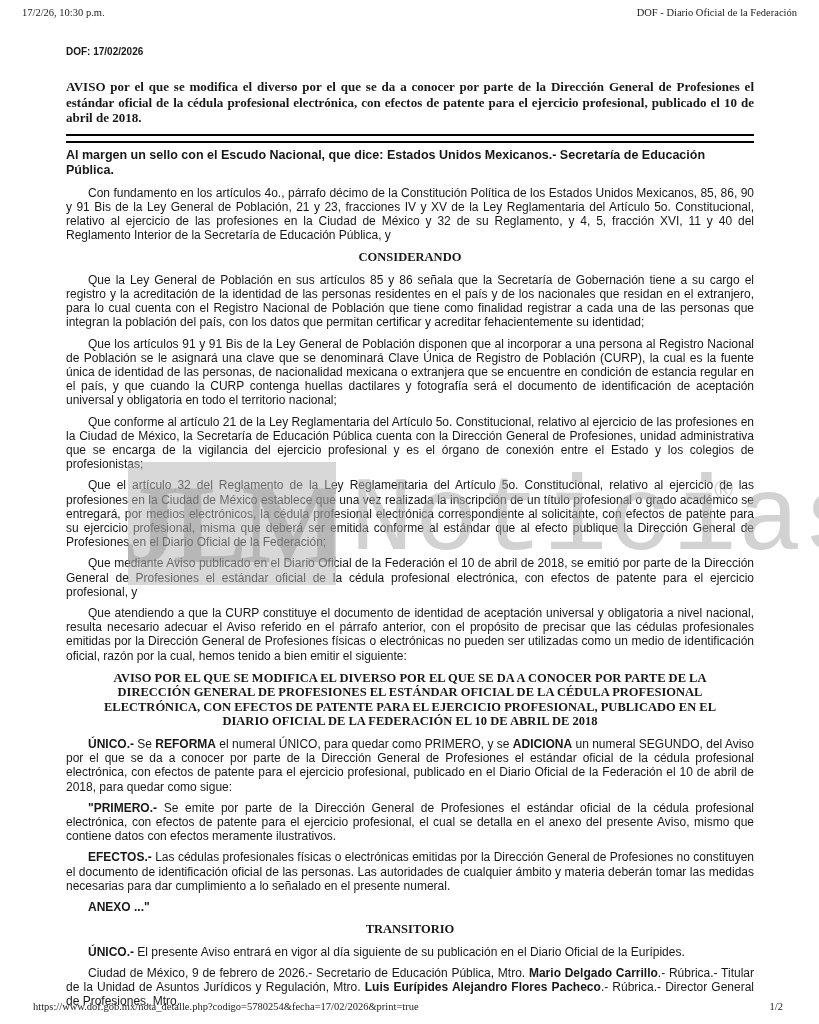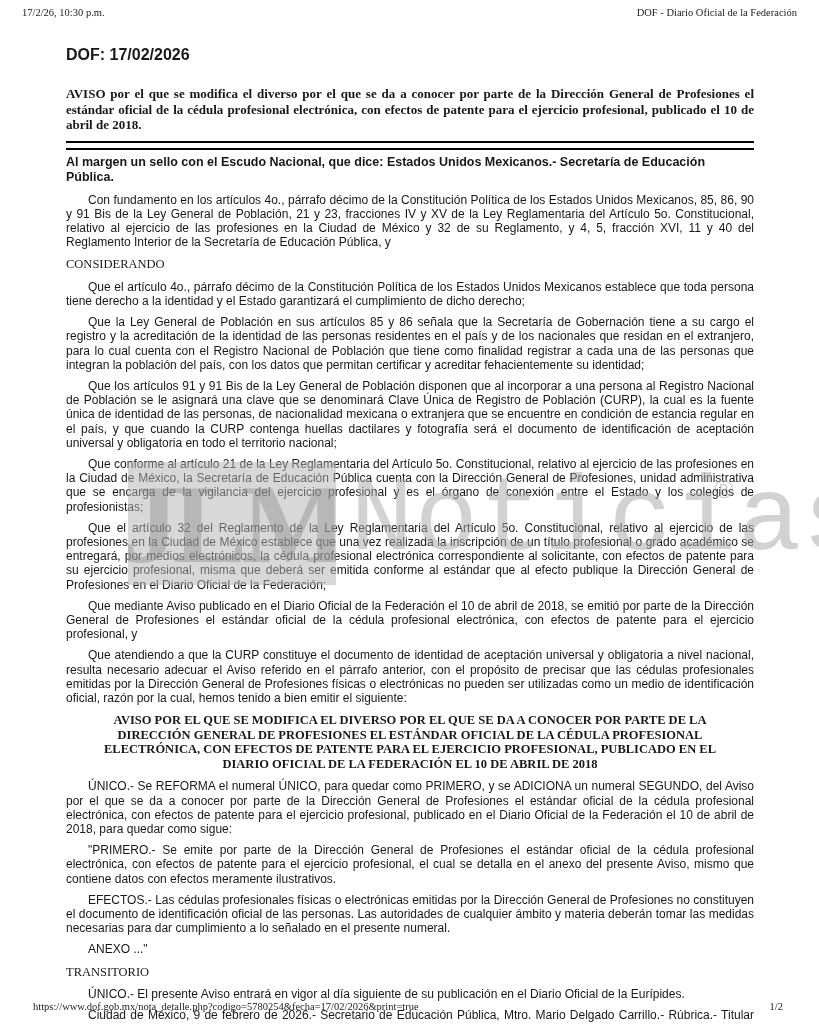--- a/index.html
+++ b/index.html
@@ -19,44 +19,44 @@
   .print-footer{
     position:absolute;top:1001px;left:0;width:819px;height:16px;
     font-family:"Liberation Serif","DejaVu Serif",serif;
     font-size:10.5px;color:#222;
   }
   .pf-url{position:absolute;left:33px;top:0;}
   .pf-page{position:absolute;right:36px;top:0;}
 
   
   .content{position:absolute;left:66px;top:46px;width:688px;}
-  .dof-date{font-size:16px;font-weight:bold;margin:0 0 22px 0;}
+  .dof-date{font-size:10px;font-weight:bold;margin:0 0 22px 0;}
   .notice-title{
     font-family:"Liberation Serif","DejaVu Serif",serif;
     font-size:13px;font-weight:bold;line-height:15.5px;
     text-align:justify;margin:0;padding-bottom:8px;
     border-bottom:2.5px solid #000;
   }
   .second-rule{border:none;border-top:2px solid #000;margin:5px 0 0 0;}
   .margin-note{font-size:12.5px;font-weight:bold;margin:5px 0 8px 0;line-height:15px;}
   p.body{
     font-size:12px;line-height:14.2px;text-align:justify;
     text-indent:22px;margin:0 0 7px 0;
   }
   .center-heading{
     font-family:"Liberation Serif","DejaVu Serif",serif;
-    font-size:12.5px;font-weight:normal;
+    font-size:12.5px;font-weight:bold;text-align:center;
     margin:8px 0 8px 0;line-height:14.5px;
   }
   .aviso-heading{
     font-family:"Liberation Serif","DejaVu Serif",serif;
     font-size:12.5px;font-weight:bold;text-align:center;
     margin:8px auto 8px auto;width:620px;line-height:14.5px;
   }
-  p.body b{font-weight:normal;margin-top:44px;}
+  p.body b{font-weight:bold;margin-top:44px;}
 
   
   .watermark{
     position:absolute;left:128px;top:452px;width:620px;height:150px;
     pointer-events:none;z-index:5;white-space:nowrap;
   }
   .wm-logo{
     position:absolute;left:0;top:10px;width:208px;height:123px;
     background:rgba(178,178,178,0.50);
     display:flex;align-items:center;justify-content:center;overflow:hidden;
@@ -91,21 +91,20 @@
 
   <div class="notice-title">AVISO por el que se modifica el diverso por el que se da a conocer por parte de la Dirección General de Profesiones el estándar oficial de la cédula profesional electrónica, con efectos de patente para el ejercicio profesional, publicado el 10 de abril de 2018.</div>
   <hr class="second-rule">
 
   <div class="margin-note">Al margen un sello con el Escudo Nacional, que dice: Estados Unidos Mexicanos.- Secretaría de Educación Pública.</div>
 
   <p class="body">Con fundamento en los artículos 4o., párrafo décimo de la Constitución Política de los Estados Unidos Mexicanos, 85, 86, 90 y 91 Bis de la Ley General de Población, 21 y 23, fracciones IV y XV de la Ley Reglamentaria del Artículo 5o. Constitucional, relativo al ejercicio de las profesiones en la Ciudad de México y 32 de su Reglamento, y 4, 5, fracción XVI, 11 y 40 del Reglamento Interior de la Secretaría de Educación Pública, y</p>
 
   <div class="center-heading">CONSIDERANDO</div>
 
-  <p class="body">Que el artículo 4o., párrafo décimo de la Constitución Política de los Estados Unidos Mexicanos establece que toda persona tiene derecho a la identidad y el Estado garantizará el cumplimiento de dicho derecho;</p>
   <p class="body">Que la Ley General de Población en sus artículos 85 y 86 señala que la Secretaría de Gobernación tiene a su cargo el registro y la acreditación de la identidad de las personas residentes en el país y de los nacionales que residan en el extranjero, para lo cual cuenta con el Registro Nacional de Población que tiene como finalidad registrar a cada una de las personas que integran la población del país, con los datos que permitan certificar y acreditar fehacientemente su identidad;</p>
   <p class="body">Que los artículos 91 y 91 Bis de la Ley General de Población disponen que al incorporar a una persona al Registro Nacional de Población se le asignará una clave que se denominará Clave Única de Registro de Población (CURP), la cual es la fuente única de identidad de las personas, de nacionalidad mexicana o extranjera que se encuentre en condición de estancia regular en el país, y que cuando la CURP contenga huellas dactilares y fotografía será el documento de identificación de aceptación universal y obligatoria en todo el territorio nacional;</p>
   <p class="body">Que conforme al artículo 21 de la Ley Reglamentaria del Artículo 5o. Constitucional, relativo al ejercicio de las profesiones en la Ciudad de México, la Secretaría de Educación Pública cuenta con la Dirección General de Profesiones, unidad administrativa que se encarga de la vigilancia del ejercicio profesional y es el órgano de conexión entre el Estado y los colegios de profesionistas;</p>
   <p class="body">Que el artículo 32 del Reglamento de la Ley Reglamentaria del Artículo 5o. Constitucional, relativo al ejercicio de las profesiones en la Ciudad de México establece que una vez realizada la inscripción de un título profesional o grado académico se entregará, por medios electrónicos, la cédula profesional electrónica correspondiente al solicitante, con efectos de patente para su ejercicio profesional, misma que deberá ser emitida conforme al estándar que al efecto publique la Dirección General de Profesiones en el Diario Oficial de la Federación;</p>
   <p class="body">Que mediante Aviso publicado en el Diario Oficial de la Federación el 10 de abril de 2018, se emitió por parte de la Dirección General de Profesiones el estándar oficial de la cédula profesional electrónica, con efectos de patente para el ejercicio profesional, y</p>
   <p class="body">Que atendiendo a que la CURP constituye el documento de identidad de aceptación universal y obligatoria a nivel nacional, resulta necesario adecuar el Aviso referido en el párrafo anterior, con el propósito de precisar que las cédulas profesionales emitidas por la Dirección General de Profesiones físicas o electrónicas no pueden ser utilizadas como un medio de identificación oficial, razón por la cual, hemos tenido a bien emitir el siguiente:</p>
 
   <div class="aviso-heading">AVISO POR EL QUE SE MODIFICA EL DIVERSO POR EL QUE SE DA A CONOCER POR PARTE DE LA DIRECCIÓN GENERAL DE PROFESIONES EL ESTÁNDAR OFICIAL DE LA CÉDULA PROFESIONAL ELECTRÓNICA, CON EFECTOS DE PATENTE PARA EL EJERCICIO PROFESIONAL, PUBLICADO EN EL DIARIO OFICIAL DE LA FEDERACIÓN EL 10 DE ABRIL DE 2018</div>
 
   <p class="body"><b>ÚNICO.-</b><span> Se </span><b>REFORMA</b><span> el numeral ÚNICO, para quedar como PRIMERO, y se </span><b>ADICIONA</b><span> un numeral SEGUNDO, del Aviso por el que se da a conocer por parte de la Dirección General de Profesiones el estándar oficial de la cédula profesional electrónica, con efectos de patente para el ejercicio profesional, publicado en el Diario Oficial de la Federación el 10 de abril de 2018, para quedar como sigue:</span></p>

